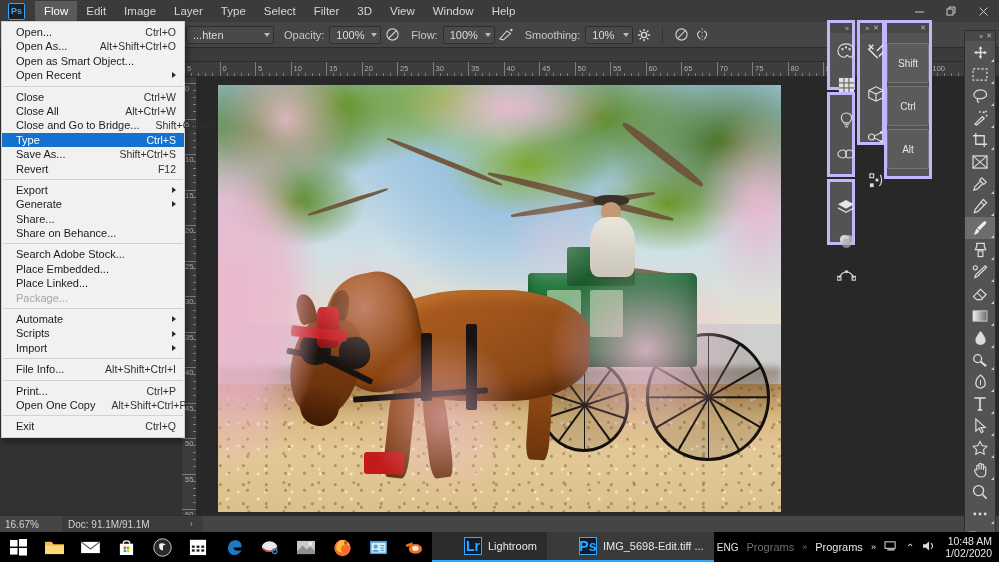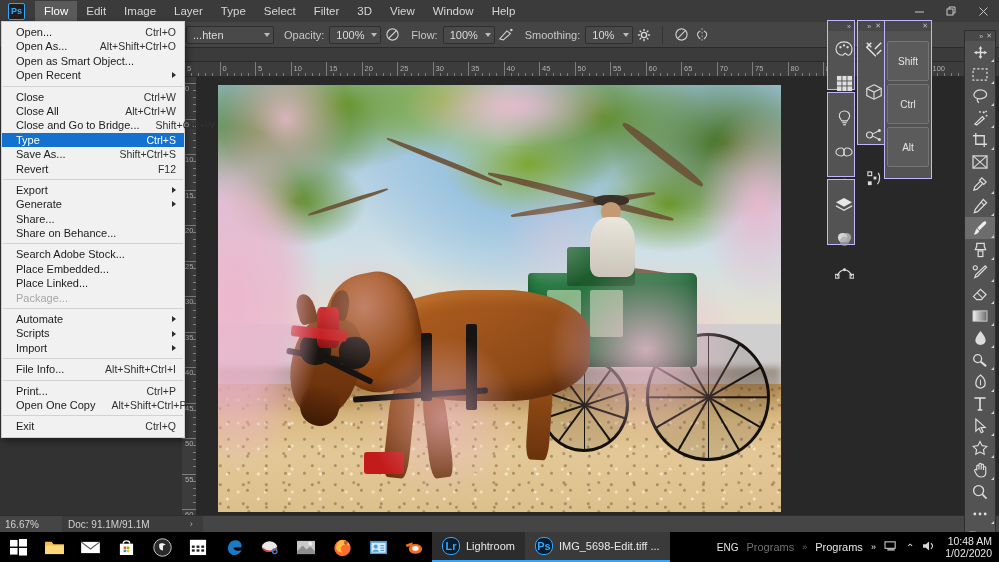--- a/index.html
+++ b/index.html
@@ -232,21 +232,21 @@
   .fm-row.sel { background:#1372d0; color:#fff; }
   .fm-row.disabled { color:#a6a6a6; }
   .fm-label { flex:1; }
   .fm-key { font-size:10.5px; color:#313131; margin-left:16px; }
   .fm-row.sel .fm-key { color:#fff; }
   .fm-sub { width:0;height:0;border-top:3.5px solid transparent;border-bottom:3.5px solid transparent;border-left:4.5px solid #2a2a2a; margin-left:8px; }
   .fm-div { height:1px; background:#d2d2d2; margin:3px 1px; }
 
   
   .fp {
-    position:absolute; background:#535353; border:1px solid #c4b5fd; z-index:40;
+    position:absolute; background:#535353; border:3px solid #c4b5fd; z-index:40;
   }
   .fp-bar {
     height:10px; background:#484848; display:flex; align-items:center;
     justify-content:flex-end; gap:4px; padding-right:3px; font-size:7px; color:#bdbdbd;
   }
   .fp-cap { font-size:6px; color:#8d8d8d; text-align:center; padding:1px 0 0; }
   .fp-btn {
     width:32px; height:32px; margin:2px auto; display:flex; align-items:center; justify-content:center;
     color:#d6d6d6;
   }
@@ -279,21 +279,21 @@
     position:absolute; left:0; bottom:0; width:999px; height:30px;
     background:#000; display:flex; align-items:center; z-index:70;
   }
   .tb-item { width:36px; height:30px; display:flex; align-items:center; justify-content:center; position:relative; }
   .tb-app {
     height:30px; display:flex; align-items:center; gap:6px; padding:0 10px;
     color:#e8e8e8; font-size:11px; position:relative;
   }
   .tb-app.lr { background:#2c2c2c; border-bottom:2px solid #31a8ff; }
   .tb-app.ps { background:#3a3a3a; border-bottom:2px solid #31a8ff; }
-  .badge { width:18px;height:18px;border-radius:8px;display:flex;align-items:center;justify-content:center;font-size:11px;font-weight:bold; }
+  .badge { width:18px;height:18px;border-radius:0;display:flex;align-items:center;justify-content:center;font-size:14px;font-weight:bold;margin-left:22px; }
   .tray { margin-left:auto; display:flex; align-items:center; gap:8px; padding-right:7px; color:#e6e6e6; font-size:10px; }
   .tray-prog { color:#6f6f6f; font-size:11px; }
   .clock { text-align:right; line-height:12px; font-size:10.5px; }
 </style>
 </head>
 <body>
 
 <div class="app">
 
   <div class="menubar">

